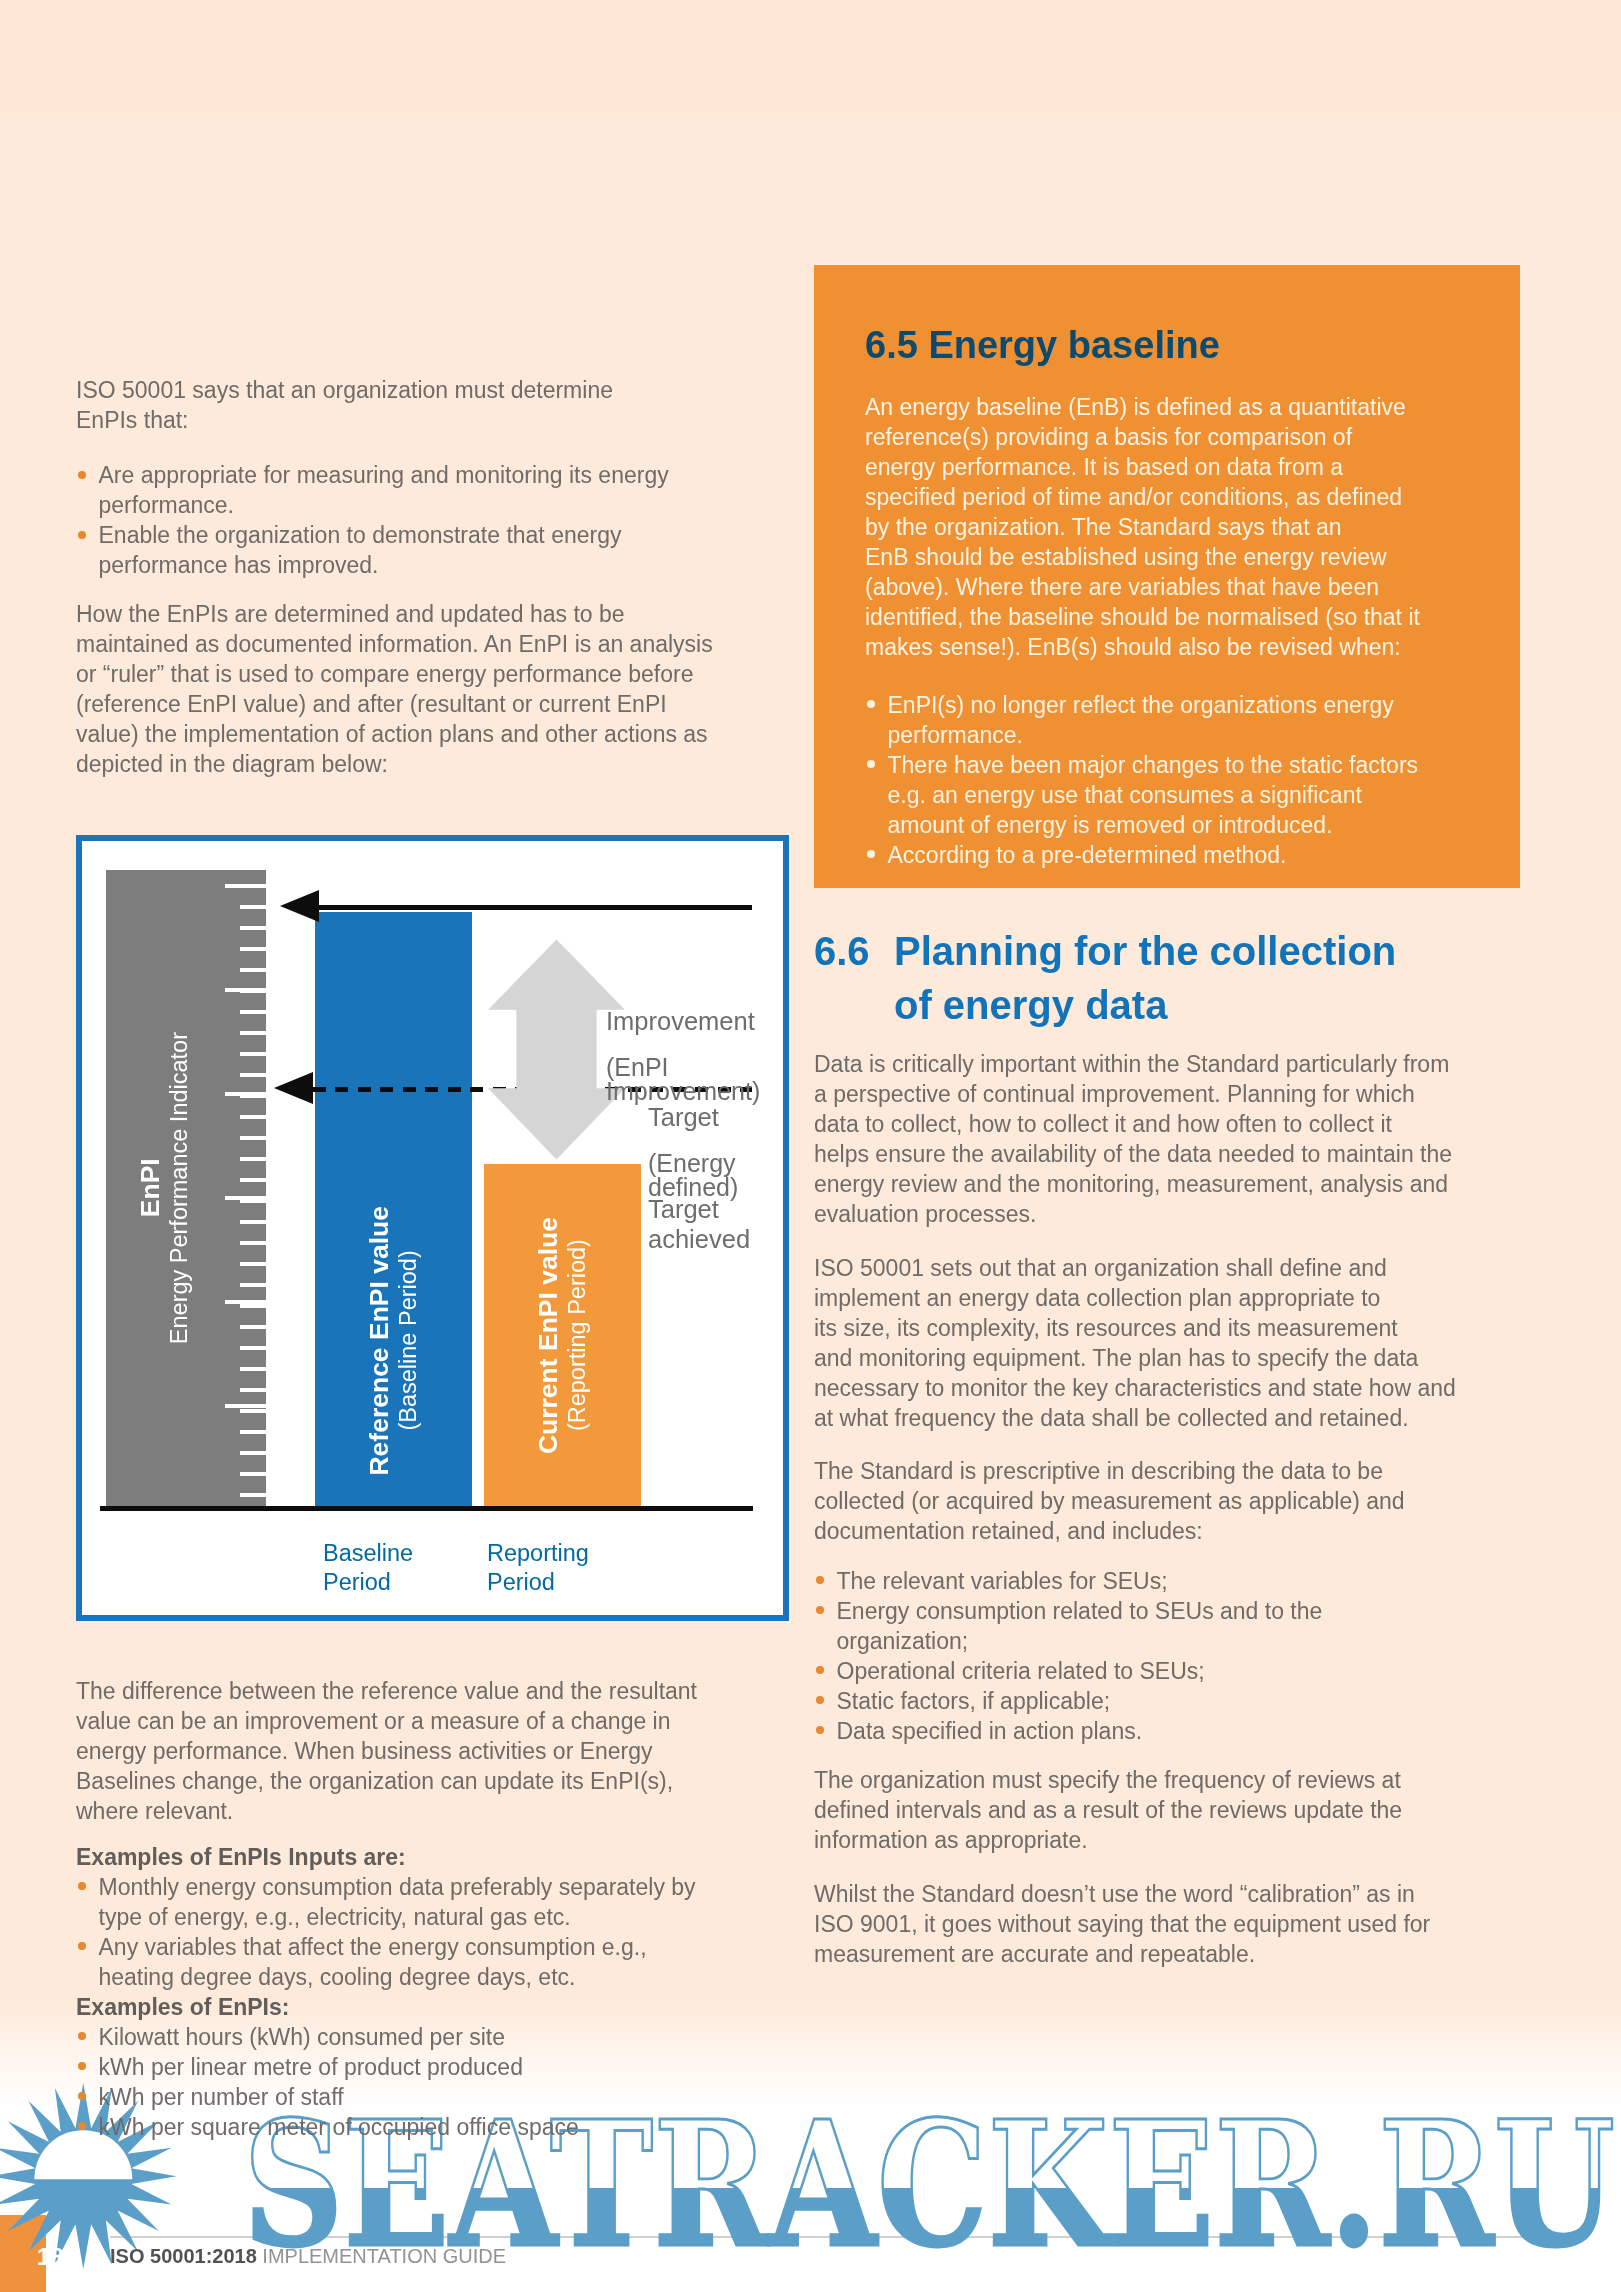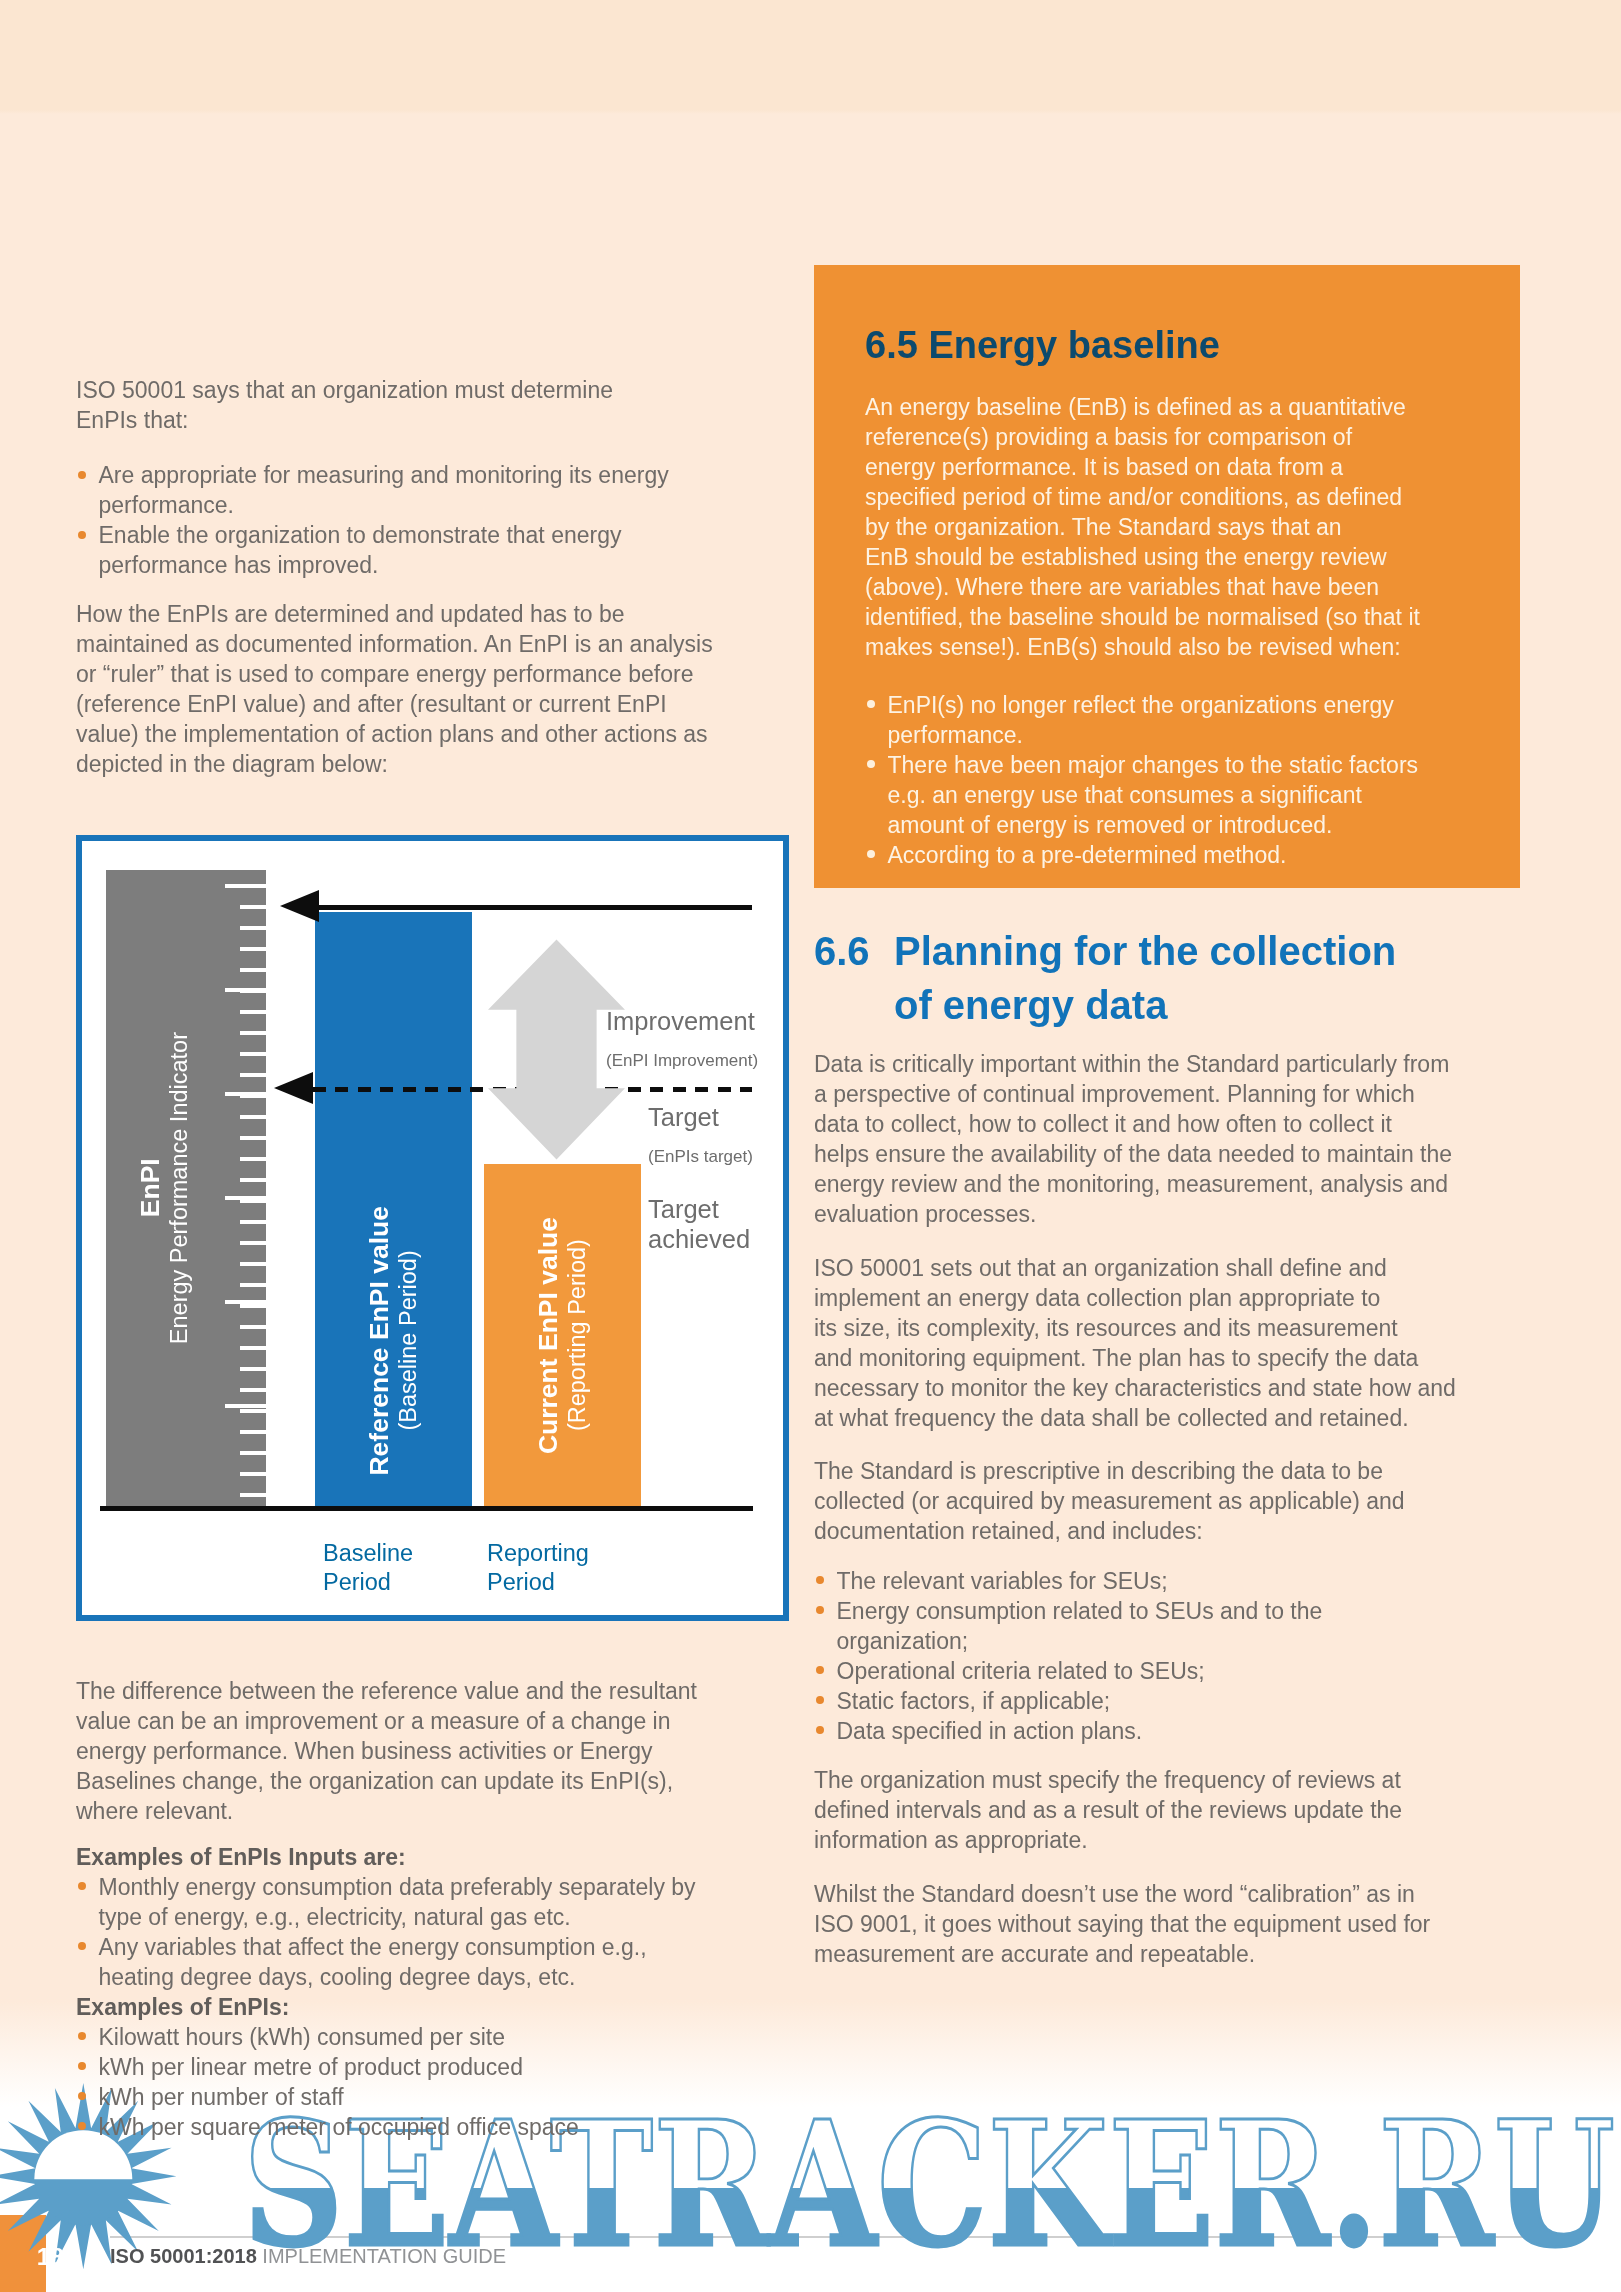--- a/index.html
+++ b/index.html
@@ -39,21 +39,21 @@
   .axis{position:absolute;left:17.6px;top:665px;width:653px;height:4.9px;background:#0d0d0d;}
   .sline{position:absolute;left:235px;top:64px;width:435px;height:4.9px;background:#0d0d0d;}
   .shead{position:absolute;left:198px;top:49px;width:0;height:0;
          border-right:39px solid #0d0d0d;border-top:16.7px solid transparent;border-bottom:16.7px solid transparent;}
   .dline{position:absolute;left:231px;top:246px;width:439px;height:4.9px;
          background:repeating-linear-gradient(to right,#0d0d0d 0 12.7px,transparent 12.7px 22.5px);}
   .dhead{position:absolute;left:192px;top:231px;width:0;height:0;
          border-right:39px solid #0d0d0d;border-top:16.7px solid transparent;border-bottom:16.7px solid transparent;}
   .dlabel{position:absolute;color:#6d6d6d;}
   .dlabel .big{font-size:25.5px;line-height:30px;white-space:pre-line;}
-  .dlabel .small{font-size:17px;line-height:23.5px;margin-top:13px;}
+  .dlabel .small{font-size:25px;line-height:23.5px;margin-top:20px;}
   .xlabel{position:absolute;top:698px;color:#0369a1;font-size:23.5px;line-height:29px;white-space:pre-line;}
   
   .footline{left:110px;top:2236px;width:1435px;height:2px;background:#cfcfcf;z-index:0;}
   .pagenum-box{left:0;top:2215px;width:46px;height:77px;background:#f0913b;z-index:0;}
   .pagenum{left:0;top:2243px;width:64px;text-align:right;color:#ffffff;font-weight:bold;font-size:24.5px;z-index:3;}
   .foottext{left:110px;top:2245px;font-size:20px;z-index:2;}
   .foottext .fb{font-weight:bold;color:#515254;}
   .foottext .fl{color:#909295;}
   .wm{left:0;top:2078px;z-index:1;}
   .content{position:absolute;inset:0;z-index:2;}
@@ -137,21 +137,21 @@
       <svg class="abs" style="left:406px;top:98px;" width="137" height="221" viewBox="0 0 140 225">
         <polygon fill="#d5d5d5" points="70,0 140,72 111,72 111,152 140,152 70,225 0,152 29,152 29,72 0,72"></polygon>
       </svg>
 
       <div class="dlabel" style="left:524px;top:165px;">
         <div class="big">Improvement</div>
         <div class="small">(EnPI Improvement)</div>
       </div>
       <div class="dlabel" style="left:566px;top:261px;">
         <div class="big">Target</div>
-        <div class="small">(EnPIs target)</div>
+        <div class="small">(Energy defined)</div>
       </div>
       <div class="dlabel" style="left:566px;top:353px;">
         <div class="big">Target
 achieved</div>
       </div>
 
       <div class="axis"></div>
       <div class="xlabel" style="left:241px;">Baseline
 Period</div>
       <div class="xlabel" style="left:405px;">Reporting

